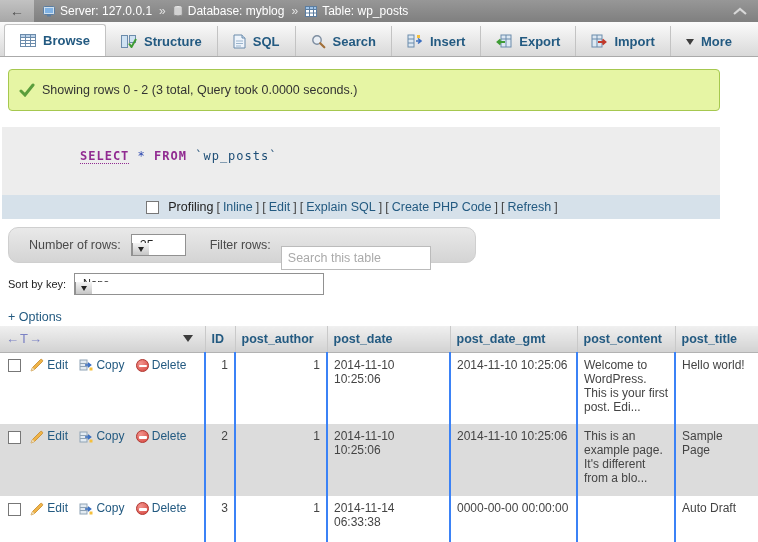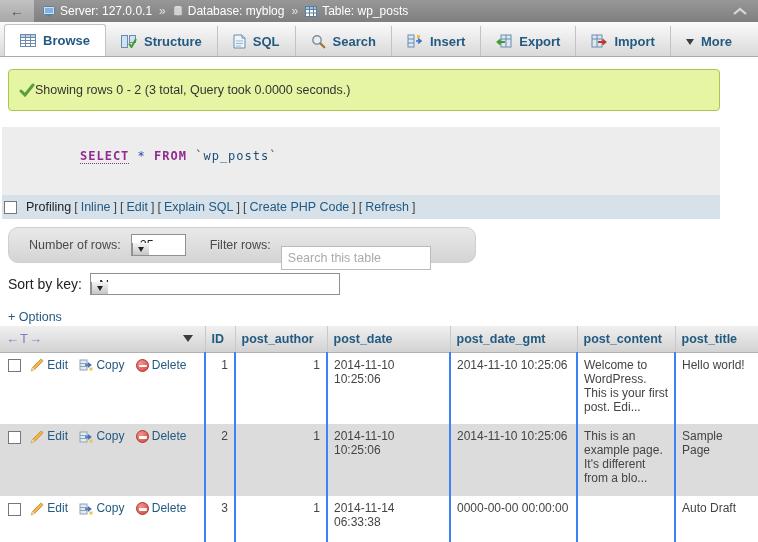--- a/index.html
+++ b/index.html
@@ -39,37 +39,37 @@
   .tab.active {
     background:#fff; border:1px solid #c3c3c3; border-bottom:none; height:32px;
     border-radius:3px 3px 0 0;
   }
   .more-arrow { width:0; height:0; border:4px solid transparent; border-top:6px solid #3d3d3d; margin-top:5px; }
 
   
   .message {
     margin:12px 38px 0 8px; background:var(--msg-bg,#e6f5a4);
     border:1px solid var(--msg-border,#a6c84f); border-radius:4px;
-    padding:11px 10px; display:flex; align-items:center; color:#333;
+    padding:11px 10px; display:flex; align-items:center; gap:7px; color:#333;
     font-size:12.5px; height:42px;
   }
 
   
   .sqlbox { margin:16px 38px 0 2px; }
   .sql-query {
     background:#ededed; height:68px; padding:22px 0 0 78px;
     font-family:"DejaVu Sans Mono", monospace; font-size:12px; letter-spacing:1px;
   }
   .kw { color:#912b91; font-weight:bold; }
   .kw-link { border-bottom:1px dotted #912b91; }
   .star { color:#2b47af; }
   .ident { color:#1e4e76; }
   .profilingbar {
     background:var(--profiling-bg,#d6e1ea); height:24px; display:flex; align-items:center;
-    justify-content:flex-start; gap:3px; padding-right:20px; font-size:12.5px; color:#222;
+    justify-content:center; gap:3px; padding-right:20px; font-size:12.5px; color:#222;
   }
   .profilingbar input { margin:0 3px 0 0; }
   .bracket { color:#444; }
 
   
   .rowsbox {
     margin:8px 0 0 8px; width:468px; height:36px; border-radius:10px;
     background:linear-gradient(#e9e9e9,#d4d4d4); border:1px solid #cfcfcf;
     display:flex; align-items:center; gap:10px; padding:0 20px; color:#4a4a4a;
     font-size:12.5px;
@@ -82,21 +82,21 @@
   .fs-btn {
     width:17px; background:linear-gradient(#f4f4f4,#c6c6c6); border-left:1px solid #919191;
     display:flex; align-items:center; justify-content:center;
   }
   .fs-arrow { width:0; height:0; border:3.5px solid transparent; border-top:5px solid #222; margin-top:4px; }
   .filter-input {
     width:150px; height:24px; border:1px solid #bbb; padding:0 6px; font-size:12.5px;
     font-family:"Liberation Sans", sans-serif; color:#333;margin-top:25px;
   }
   .filter-input::placeholder { color:#aaa; }
-  .sortrow { margin:8px 18px 0 8px; height:26px; display:flex; align-items:center; gap:8px; color:#222; font-size:14px; }
+  .sortrow { margin:8px 18px 0 8px; height:26px; display:flex; align-items:center; gap:8px; color:#222; font-size:11px; }
   .options-link { display:inline-block; margin:13px 0 0 8px; font-size:12.5px; }
 
   
   table.results { border-collapse:collapse; table-layout:fixed; width:758px; margin-top:2px; }
   .results th {
     background:linear-gradient(#f0f0f0,#d2d2d2); border-bottom:1px solid #b2b2b2;
     border-right:1px solid #c9c9c9; height:26px; text-align:left; padding:0 6px;
     color:var(--header-text,#235a81); font-size:12.5px; cursor:pointer; white-space:nowrap; overflow:hidden;
   }
   .results th.th-actions { position:relative; }

